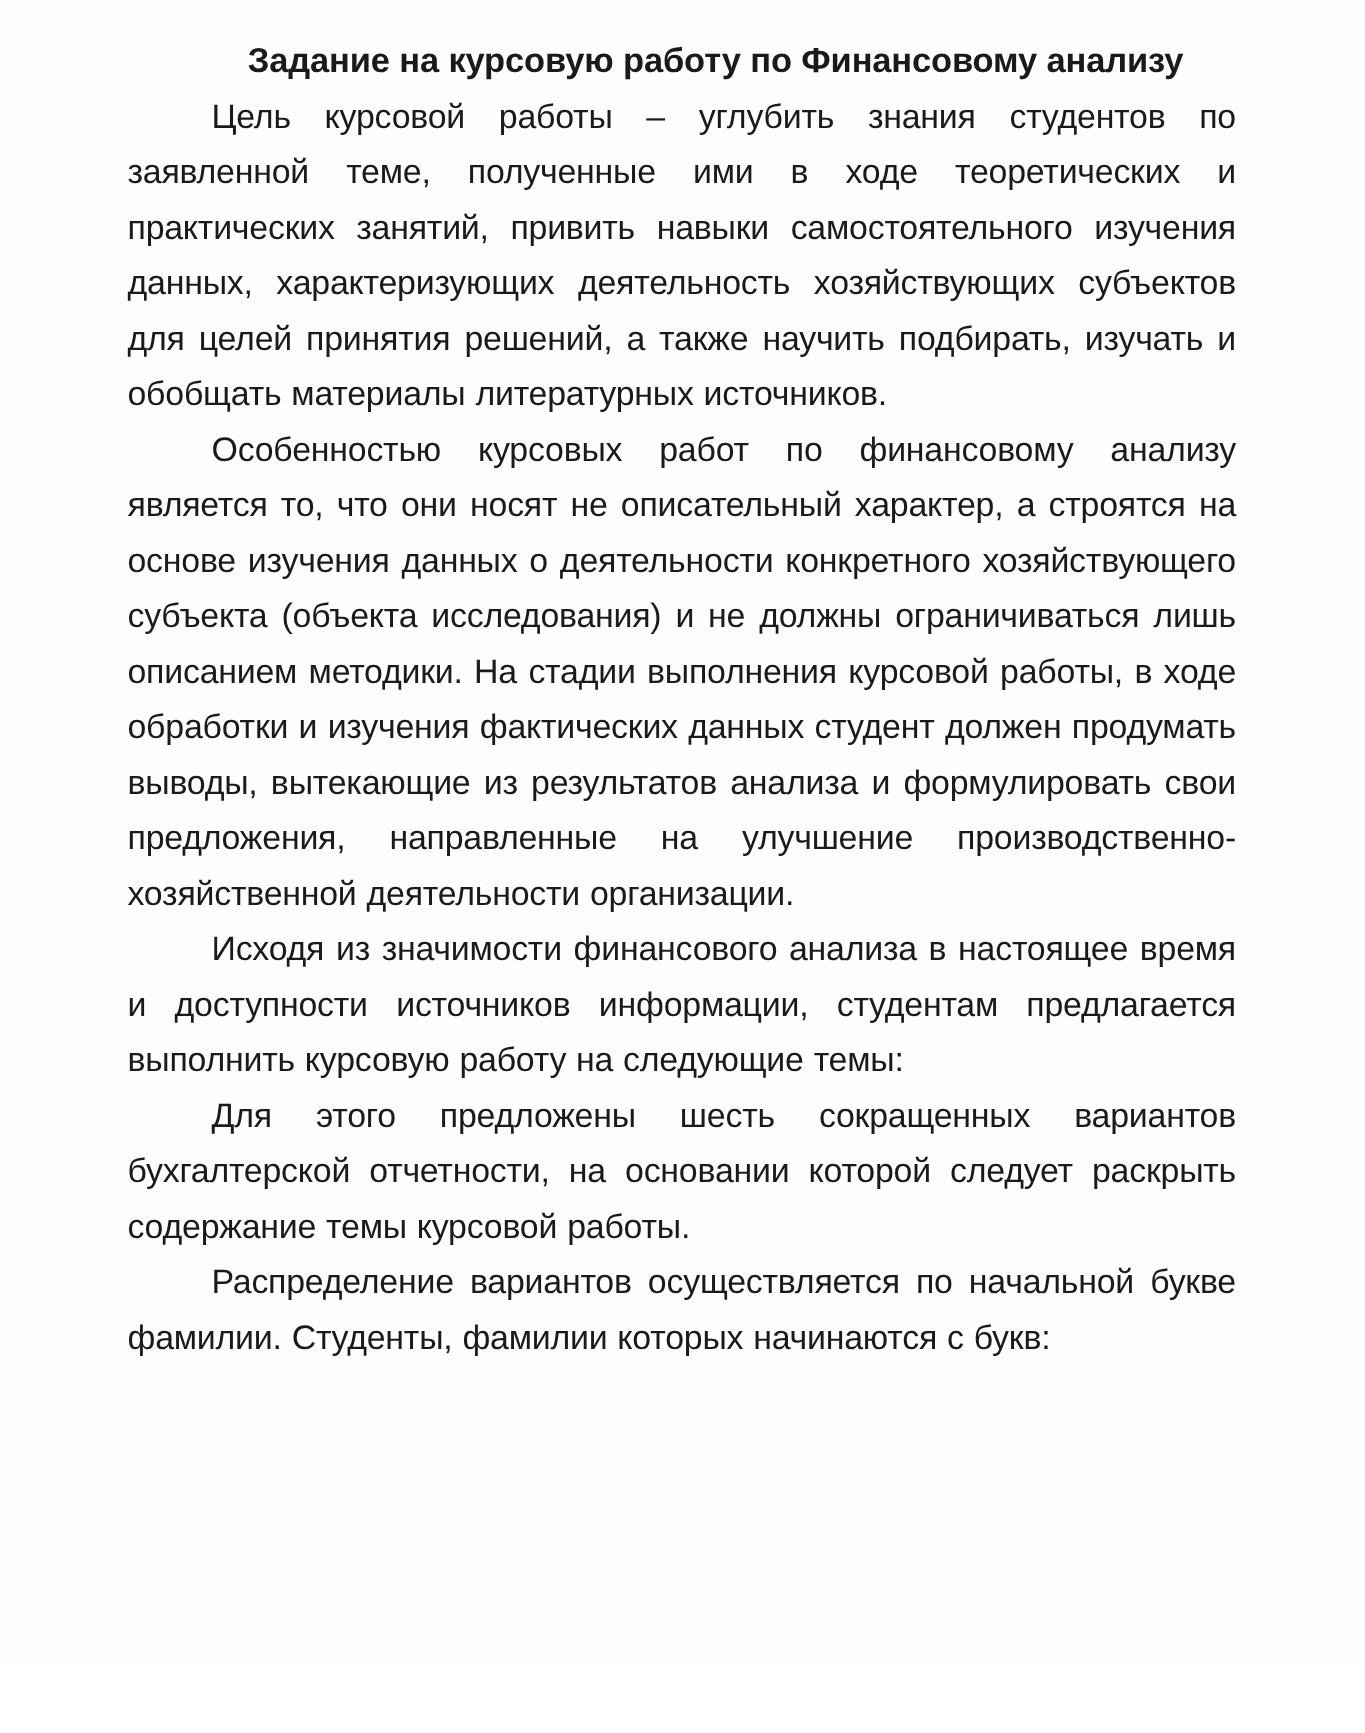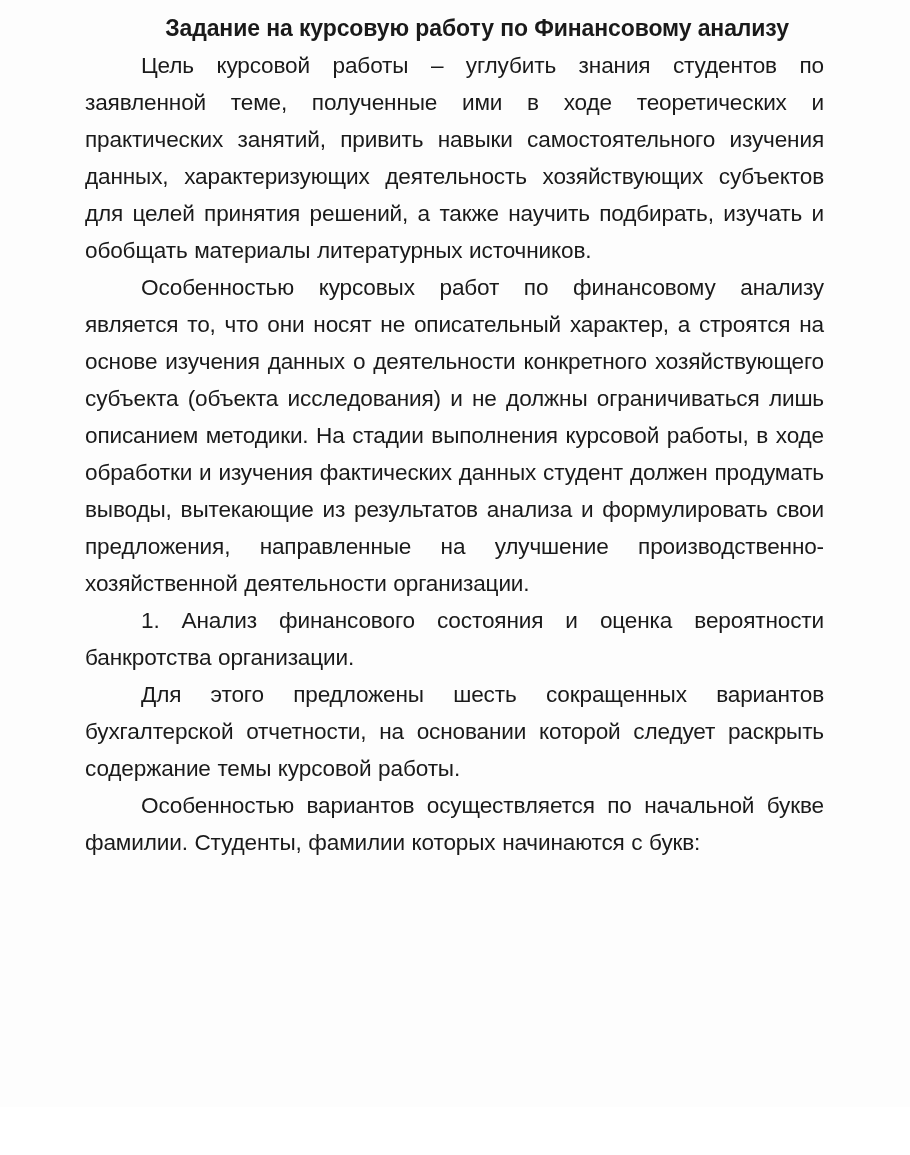--- a/index.html
+++ b/index.html
@@ -9,21 +9,21 @@
   }
   .page {
     position: relative;
     width: 910px;
     height: 1107px;
     box-sizing: border-box;
     background: #fdfdfd;
     color: #1a1a1a;
     font-family: "Liberation Sans", "DejaVu Sans", sans-serif;
     font-size: 22.6px;
-    padding: 10px 86px 0 85px;
+    padding: 22px 86px 0 85px;
     overflow: hidden;
     -webkit-font-smoothing: antialiased;
   }
   .doc-title {
     font-size: 23px;
     font-weight: 700;
     text-align: center;
     text-indent: 45px; 
     line-height: 37px;
     margin: 0;
@@ -41,21 +41,21 @@
 </head>
 <body>
 
 <div class="page">
   <h1 class="doc-title">Задание на курсовую работу по Финансовому анализу</h1>
 
   <p class="doc-par">Цель курсовой работы – углубить знания студентов по заявленной теме, полученные ими в ходе теоретических и практических занятий, привить навыки самостоятельного изучения данных, характеризующих деятельность хозяйствующих субъектов для целей принятия решений, а также научить подбирать, изучать и обобщать материалы литературных источников.</p>
 
   <p class="doc-par">Особенностью курсовых работ по финансовому анализу является то, что они носят не описательный характер, а строятся на основе изучения данных о деятельности конкретного хозяйствующего субъекта (объекта исследования) и не должны ограничиваться лишь описанием методики. На стадии выполнения курсовой работы, в ходе обработки и изучения фактических данных студент должен продумать выводы, вытекающие из результатов анализа и формулировать свои предложения, направленные на улучшение производственно-хозяйственной деятельности организации.</p>
 
+  <p class="doc-par">Исходя из значимости финансового анализа в настоящее время и доступности источников информации, студентам предлагается выполнить курсовую работу на следующие темы:</p>
 
-  <p class="doc-par">1. Анализ финансового состояния и оценка вероятности банкротства организации.</p>
 
 
 
   <p class="doc-par">Для этого предложены шесть сокращенных вариантов бухгалтерской отчетности, на основании которой следует раскрыть содержание темы курсовой работы.</p>
 
-  <p class="doc-par">Особенностью вариантов осуществляется по начальной букве фамилии. Студенты, фамилии которых начинаются с букв:</p>
+  <p class="doc-par">Распределение вариантов осуществляется по начальной букве фамилии. Студенты, фамилии которых начинаются с букв:</p>
 </div>
 
 </body></html>

